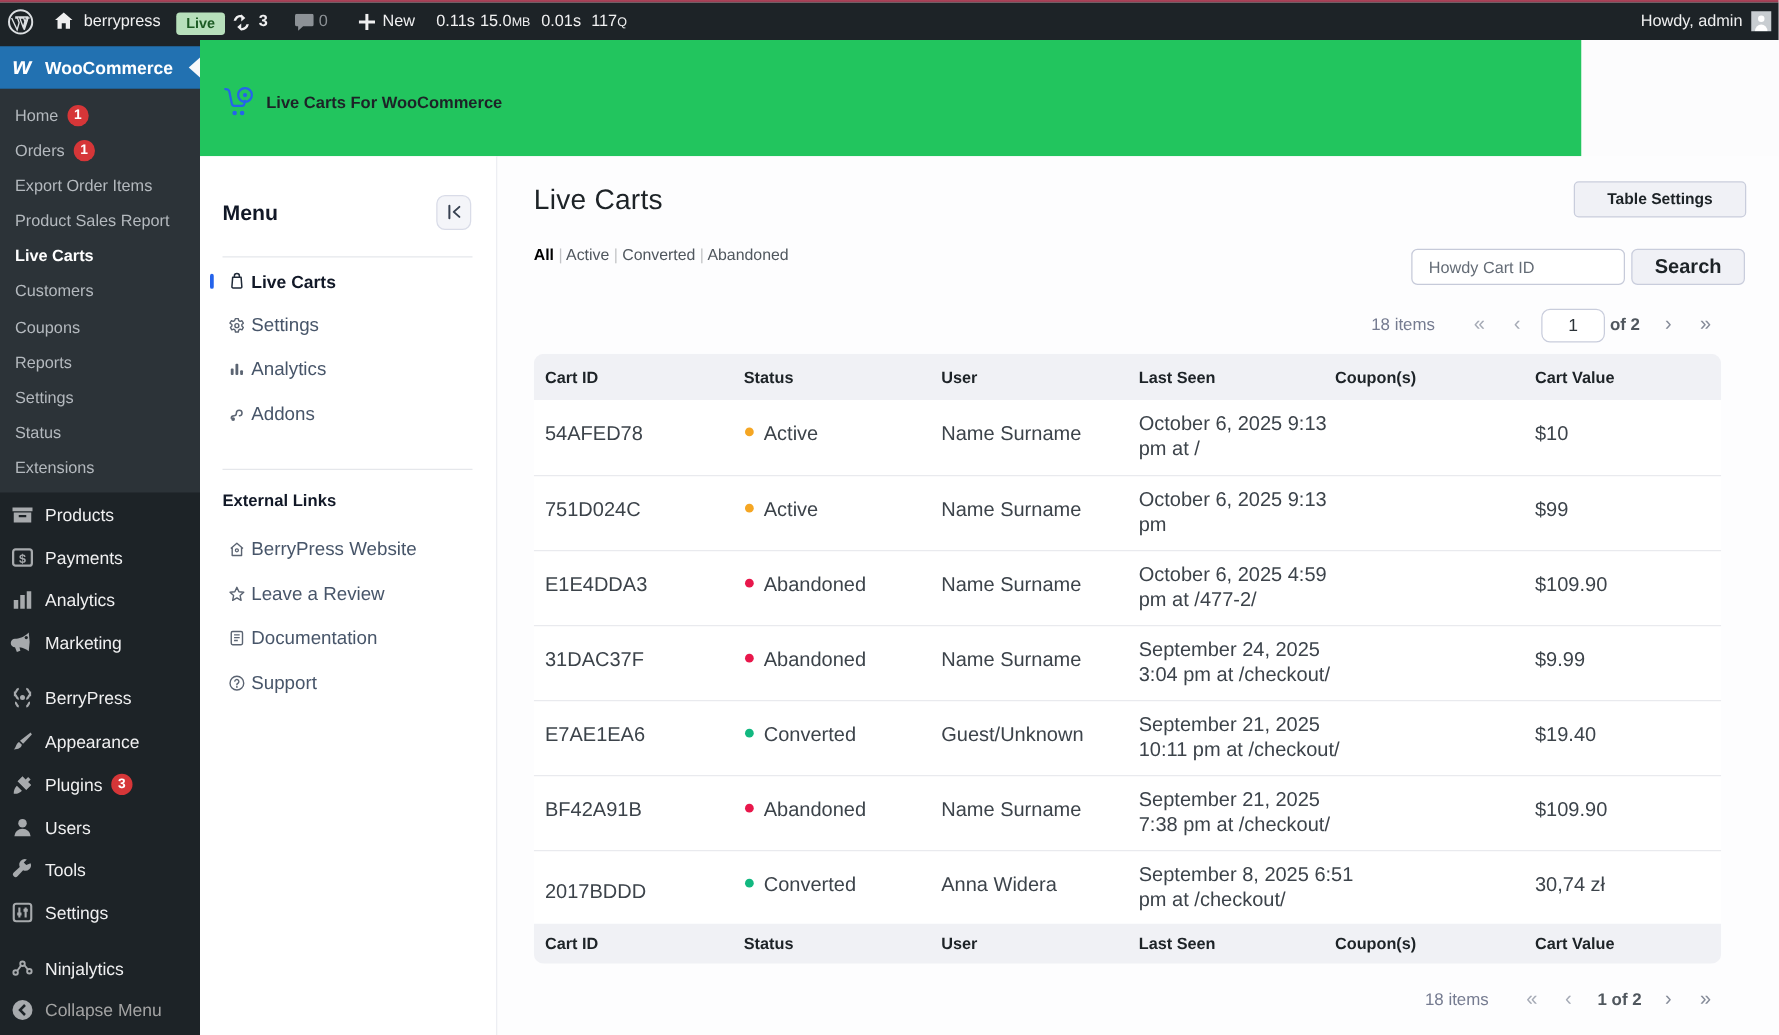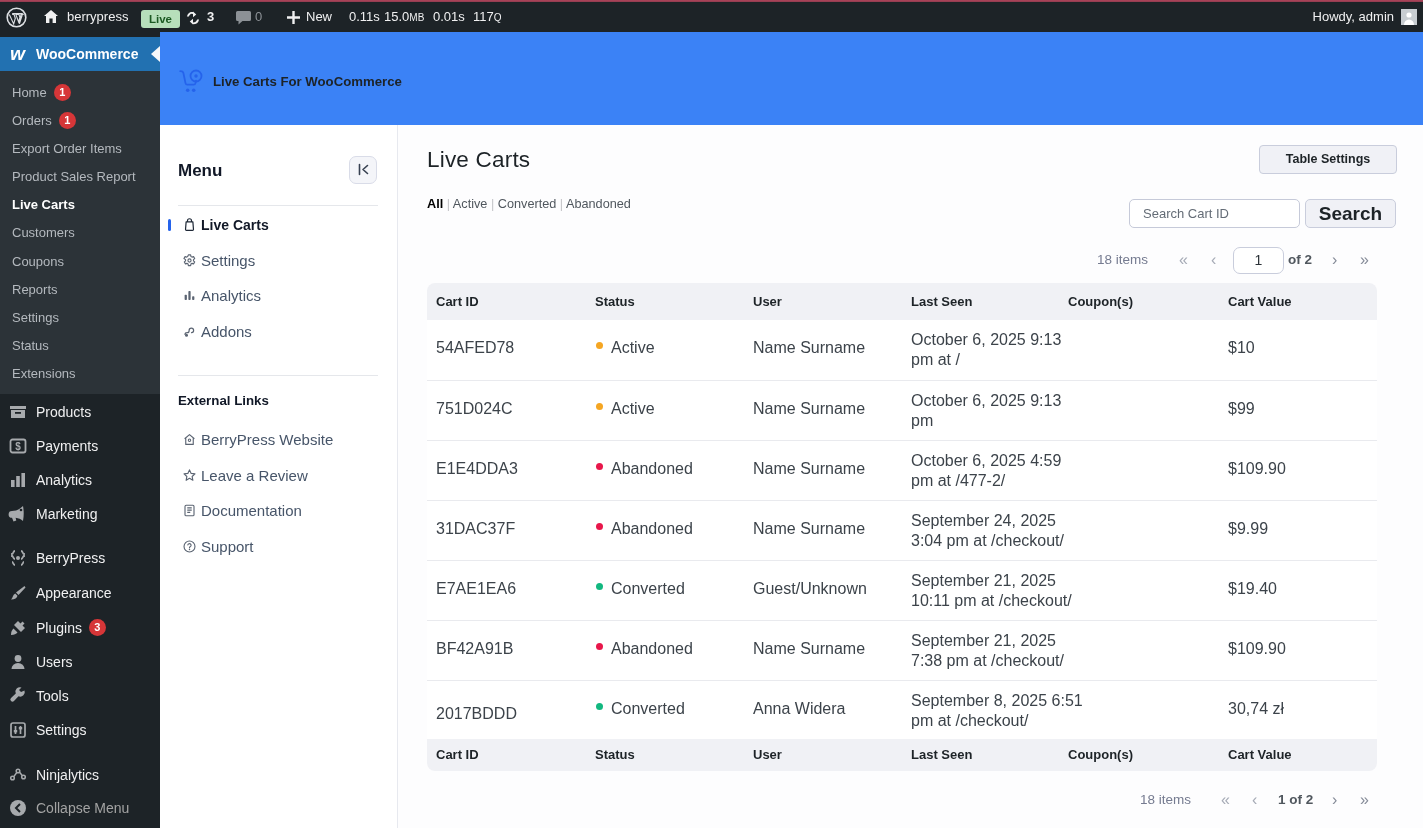--- a/index.html
+++ b/index.html
@@ -23,21 +23,21 @@
 #wootab .wootext { position:absolute; left:36px; top:0; height:34px; line-height:34px; font-size:14px; font-weight:bold; }
 #wooarrow { position:absolute; right:0; top:14px; width:0; height:0; border-top:8px solid transparent; border-bottom:8px solid transparent; border-right:9px solid #f7f8fa; }
 .sub-item { position:absolute; left:12px; height:28px; line-height:28px; font-size:13px; color:#b4b9be; white-space:nowrap; }
 .sub-item b { color:#fff; }
 .countbadge { display:inline-block; vertical-align:middle; margin-left:7px; margin-top:-3px; width:17px; height:17px; border-radius:50%; background:#d63638; color:#fff; font-size:11px; font-weight:bold; text-align:center; line-height:17px; }
 .main-item { position:absolute; left:0; width:160px; height:34px; color:#f0f0f1; font-size:14px; }
 .main-item .mi-ico { position:absolute; left:8px; top:7px; width:20px; height:20px; }
 .main-item .mi-txt { position:absolute; left:36px; top:0; height:34px; line-height:34px; white-space:nowrap; }
 
 
-#band { position:absolute; left:160px; top:32px; width:1263px; height:93px; background:#3b82f6; }
+#band { position:absolute; left:160px; top:32px; width:1105px; height:93px; background:#22c55e; }
 #band .title { position:absolute; left:53px; top:3px; height:93px; line-height:93px; font-size:13.2px; font-weight:bold; color:#1d2327; }
 #panel { position:absolute; left:160px; top:125px; width:238px; height:703px; background:#ffffff; border-right:1px solid #e7e9ef; }
 #main { position:absolute; left:398px; top:125px; width:1025px; height:703px; background:#fdfdfe; }
 
 
 .p-menu-h { position:absolute; left:18px; top:36px; font-size:17px; font-weight:bold; color:#111827; }
 .p-collapse { position:absolute; left:189px; top:31px; width:28px; height:28px; background:#f4f5f9; border:1px solid #d9dce8; border-radius:7px; }
 .p-div { position:absolute; left:18px; width:200px; height:1px; background:#e5e7eb; }
 .p-item { position:absolute; left:0; width:238px; height:24px; font-size:15px; color:#475569; }
 .p-item .pi-ico { position:absolute; left:22px; top:4px; width:15px; height:15px; }
@@ -47,21 +47,21 @@
 .p-bar { position:absolute; left:8px; width:3px; height:12px; background:#2563eb; border-radius:2px; }
 
 
 h1.lc { position:absolute; left:29px; top:22px; font-size:22.5px; font-weight:normal; color:#1d2327; letter-spacing:0.2px; }
 .filters { position:absolute; left:29px; top:72px; font-size:12.7px; color:#50575e; }
 .filters b { color:#000; }
 .filters .sep { color:#c3c4c7; }
 .btn { position:absolute; background:#f0f1f6; border:1px solid #c9cddc; border-radius:4px; font-size:13.5px; font-weight:bold; color:#1d2327; text-align:center; }
 #btn-tablesettings { left:861px; top:20px; width:138px; height:29px; line-height:27px; font-size:12.5px; }
 #search-input { position:absolute; left:731px; top:74px; width:171px; height:29px; background:#fff; border:1px solid #c6cad9; border-radius:5px; font-size:13px; color:#646c76; line-height:27px; padding-left:13px; }
-#btn-search { left:907px; top:74px; width:91px; height:29px; line-height:27px; border-radius:5px; font-size:19px; }
+#btn-search { left:907px; top:74px; width:91px; height:29px; line-height:27px; border-radius:5px; font-size:16px; }
 
 .pag { position:absolute; left:0; width:1025px; height:30px; font-size:13.5px; color:#50575e; white-space:nowrap; }
 .pag span, .pag b { position:absolute; line-height:30px; }
 .pag .items { color:#757b90; }
 .arr { color:#a6abb6; font-size:16px; }
 .arr2 { color:#868c99; font-size:16px; }
 .pagebox { width:51px; height:27px; line-height:25px !important; background:#fff; border:1px solid #c9cddc; border-radius:7px; text-align:center; color:#2c3338; font-size:14px; }
 
 
 #tablewrap { position:absolute; left:29px; top:158px; width:950px; height:488px; background:#fff; border-radius:8px; overflow:hidden; }
@@ -296,21 +296,21 @@
         <path d="M7.8 7.8 a2.2 2.2 0 1 1 3 2.6 c-.6.3 -.8.7 -.8 1.4" fill="none" stroke="#5b6472" stroke-width="1.5" stroke-linecap="round"></path>
         <circle cx="10" cy="14" r="1" fill="#5b6472"></circle>
       </svg>
     <div class="pi-txt">Support</div>
   </div>
 </div>
 <div id="main">
   <h1 class="lc">Live Carts</h1>
   <div class="filters"><b>All</b> <span class="sep">|</span> Active <span class="sep">|</span> Converted <span class="sep">|</span> Abandoned</div>
   <div class="btn" id="btn-tablesettings">Table Settings</div>
-  <div id="search-input">Search Cart ID</div>
+  <div id="search-input">Howdy Cart ID</div>
   <div class="btn" id="btn-search">Search</div>
 
   <div class="pag" style="top:120px">
     <span class="items" style="right:275px">18 items</span>
     <span class="arr" style="left:781px">«</span>
     <span class="arr" style="left:813px">‹</span>
     <span class="pagebox" style="left:835px;top:2px">1</span>
     <b style="left:890px">of 2</b>
     <span class="arr2" style="left:934px">›</span>
     <span class="arr2" style="left:962px">»</span>

